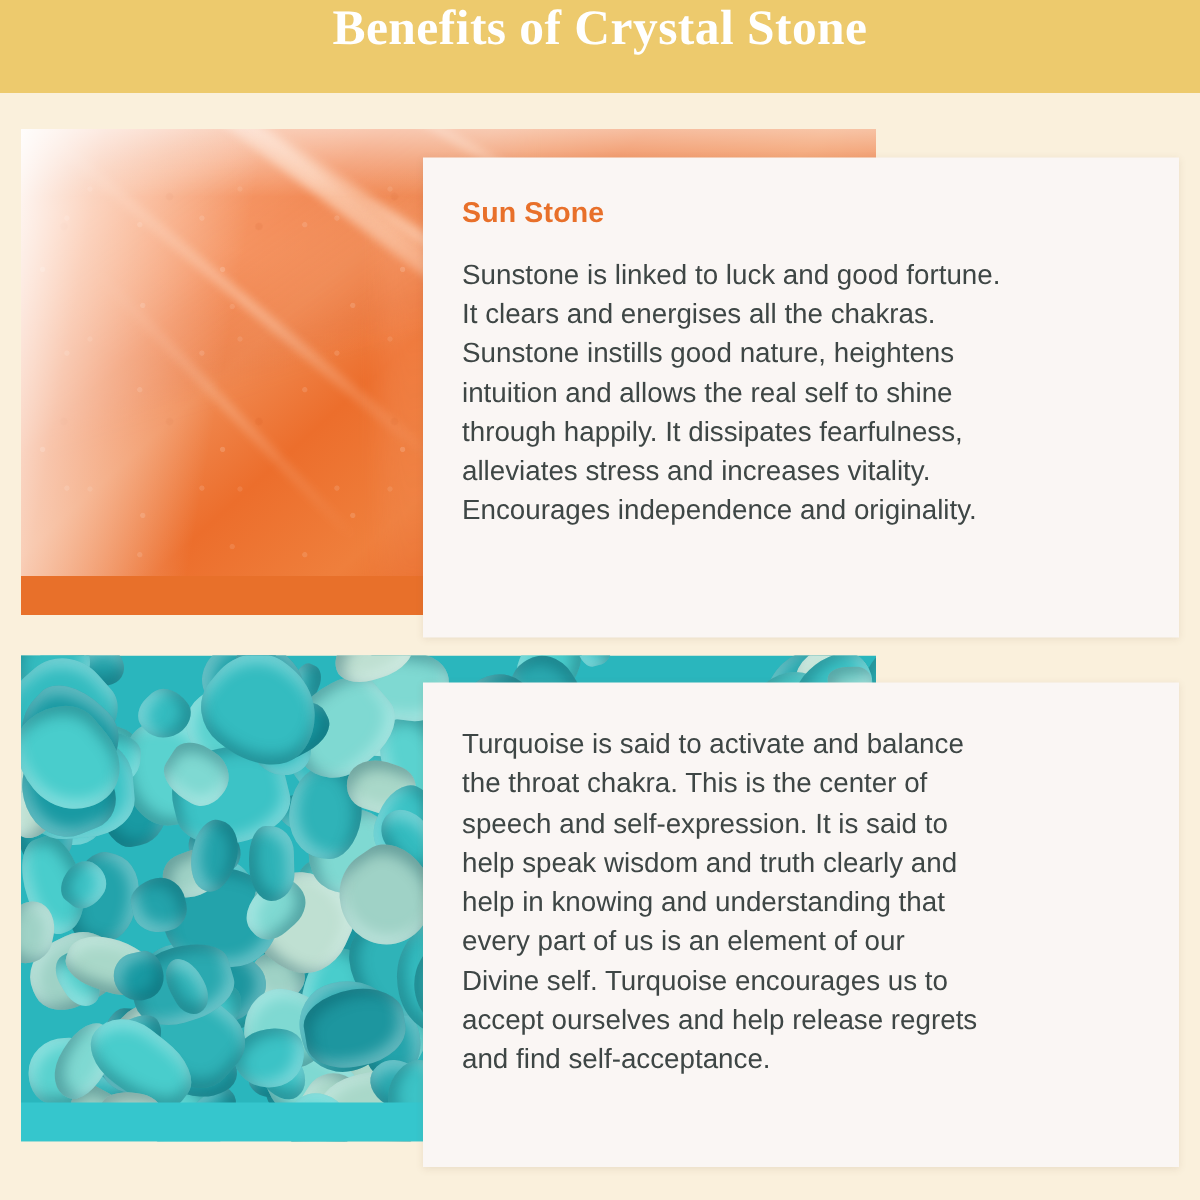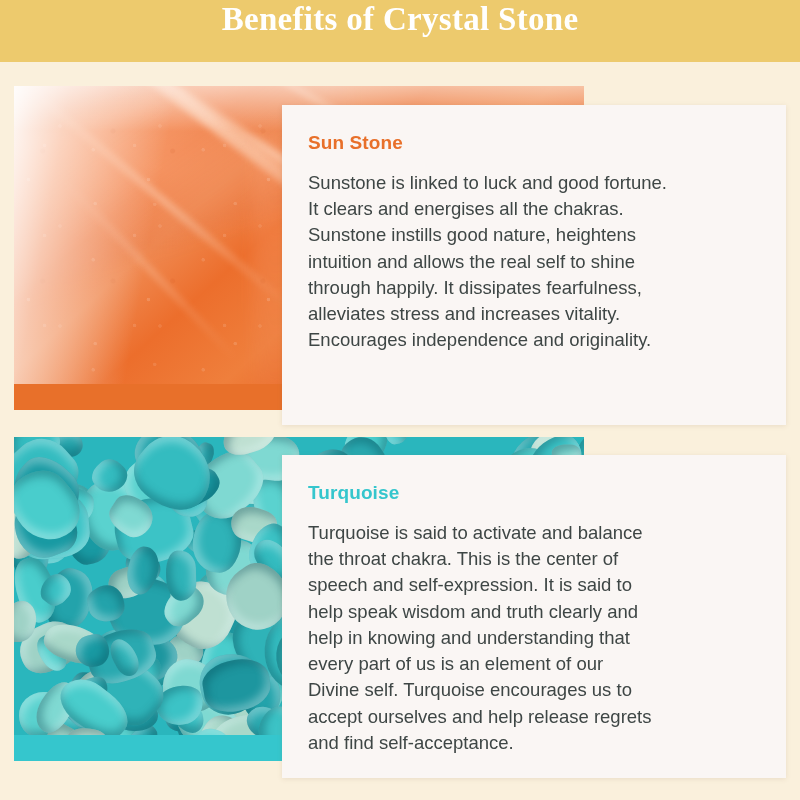--- a/index.html
+++ b/index.html
@@ -475,21 +475,20 @@
           <div class="pebble t" style="background: rgb(191, 224, 210); width: 51.1261px; height: 30.3031px; left: 471.844px; top: 176.733px; transform: rotate(276.278deg); border-radius: 44.6166% 45.5445% 39.0822% 47.7641% / 42.6003% 57.1794% 55.2054% 47.71%;"></div>
           <div class="pebble v" style="background: rgb(47, 179, 184); width: 79.1379px; height: 68.278px; left: 259.891px; top: 180.624px; transform: rotate(129.343deg); border-radius: 57.4839% 52.1694% 48.4345% 41.5121% / 61.0746% 47.9711% 57.9865% 53.0651%;"></div>
           <div class="pebble t" style="background: rgb(169, 216, 201); width: 76.2489px; height: 60.6563px; left: 442.738px; top: 139.445px; transform: rotate(65.0971deg); border-radius: 46.4597% 49.7167% 51.2568% 59.8464% / 51.4246% 41.0622% 50.152% 52.3215%;"></div>
           <div class="pebble t" style="background: rgb(191, 224, 210); width: 41.9001px; height: 26.4701px; left: 53.4875px; top: 290.844px; transform: rotate(189.439deg); border-radius: 44.9258% 43.0859% 55.0834% 41.2907% / 49.812% 56.4297% 48.1941% 54.7519%;"></div>
         </div>
       <div class="bottom-band band-turquoise"></div>
     </div>
 
     <div class="card" id="card-turquoise">
       <div class="card-inner">
-        <h2 class="card-title" id="title-turquoise">Turquoise</h2>
         <p class="card-text">Turquoise is said to activate and balance
 the throat chakra. This is the center of
 speech and self-expression. It is said to
 help speak wisdom and truth clearly and
 help in knowing and understanding that
 every part of us is an element of our
 Divine self. Turquoise encourages us to
 accept ourselves and help release regrets
 and find self-acceptance.</p>
       </div>

